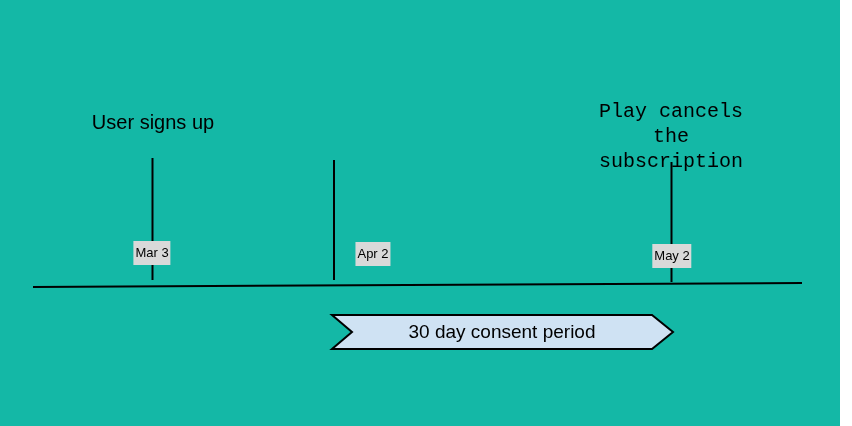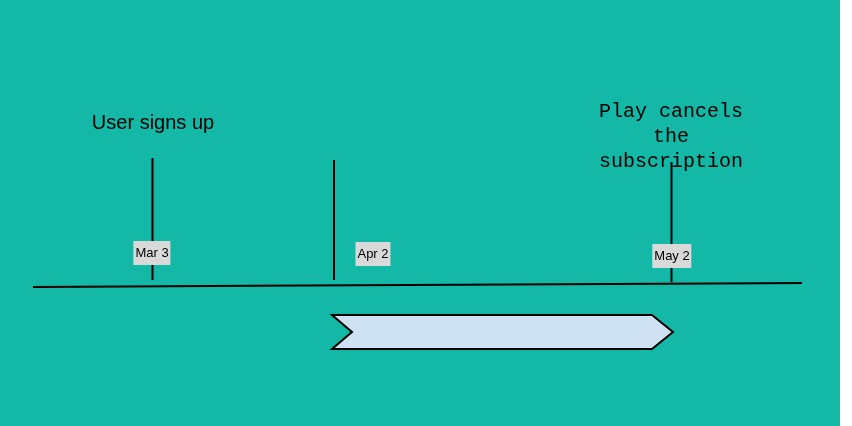--- a/index.html
+++ b/index.html
@@ -85,14 +85,15 @@
 
   <div class="event-title t3">Play cancels the
 subscription</div>
 
   <div class="date-label d1">Mar 3</div>
 
   <div class="date-label d2">Apr 2</div>
 
   <div class="date-label d3">May 2</div>
 
+  <div class="banner-label">30 day consent period</div>
 
 </div>
 
 </body></html>

